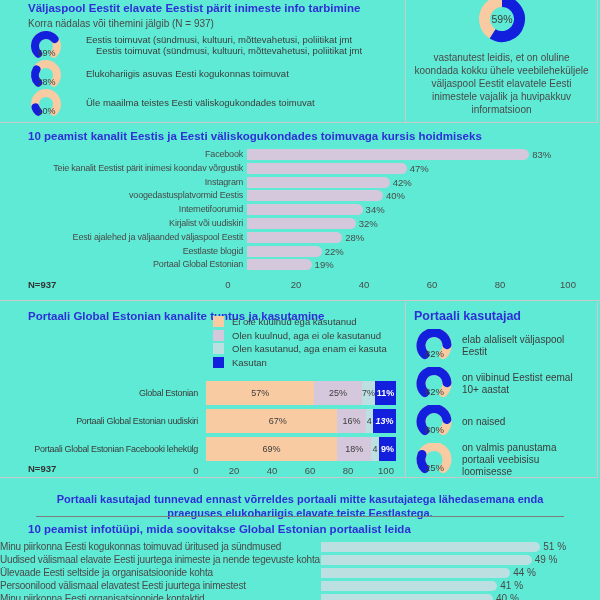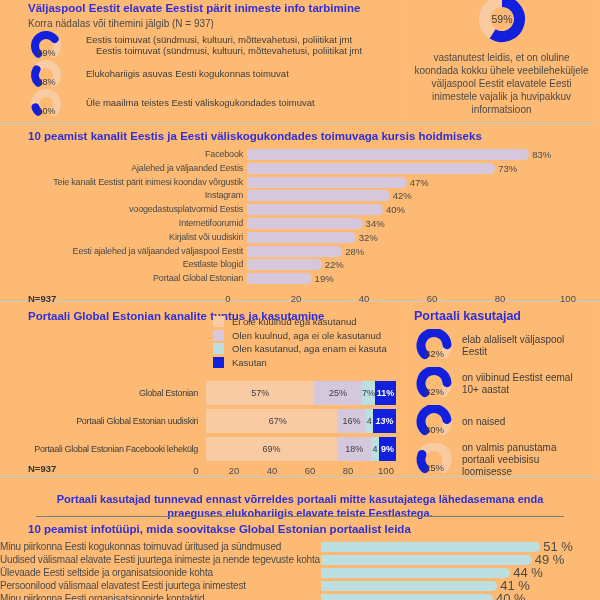--- a/index.html
+++ b/index.html
@@ -1,21 +1,21 @@
 <!DOCTYPE html>
 <html style="--blue: #1220DE; --peach: #F8CBA2; --lavender: #D5C7DC; --cyan: #BCE0E2; --titleblue: #2F2FD8;"><head>
 <meta charset="utf-8">
 <style>
   :root{
     --blue:#1220DE; --peach:#F8CBA2; --lavender:#D5C7DC; --cyan:#BCE0E2;
     --titleblue:#2F2FD8; --txt:#4a4a4a; --div:#c9c9c9;
   }
   html,body{margin:0;padding:0;}
   body{width:600px;height:600px;background:#fff;font-family:"Liberation Sans",sans-serif;}
-  .page{position:relative;width:600px;height:600px;overflow:hidden;background:#fdba74;}
+  .page{position:relative;width:600px;height:600px;overflow:hidden;background:#5eead4;}
   h1,h2{margin:0;color:var(--titleblue);font-weight:bold;}
   h1{font-size:11.5px;}
   h2{font-size:11.5px;}
 
   
   .sec1{position:absolute;top:0;left:0;width:597px;height:122px;border-bottom:1px solid var(--div);border-right:1px solid var(--div);display:flex;overflow:hidden;}
   .sec1-left{width:406px;border-right:1px solid var(--div);box-sizing:border-box;padding:2px 0 0 28px;}
   .sec1 .subtitle{font-size:10px;color:var(--txt);margin-top:4px;}
   .g-rows{margin-top:2px;}
   .g-row{display:flex;align-items:center;height:29px;}
@@ -59,21 +59,21 @@
   .pu-label{margin-left:8px;width:128px;font-size:10px;color:#3c3c3c;line-height:1.2;}
 
   
   .statement{position:absolute;top:481px;left:40px;width:520px;text-align:center;font-size:11px;font-weight:bold;color:var(--titleblue);line-height:1.3;}
   .div-line{position:absolute;top:516px;left:36px;width:528px;border-top:1px solid #7d7d7d;}
   .sec4{position:absolute;top:520px;left:0;width:600px;}
   .sec4 h2{margin:3px 0 5px 28px;}
   .brow{display:flex;align-items:center;height:13.1px;}
   .blabel{width:320px;text-align:left;padding-right:1px;font-size:10px;letter-spacing:-0.2px;color:var(--txt);white-space:nowrap;}
   .bbar{height:10px;background:var(--cyan);border-radius:0 5px 5px 0;}
-  .bval{margin-left:3px;font-size:13px;color:var(--txt);}
+  .bval{margin-left:3px;font-size:10px;color:var(--txt);}
 </style>
 </head>
 <body>
 
 <div class="page">
 
   <section class="sec1">
     <div class="sec1-left">
       <h1>Väljaspool Eestit elavate Eestist pärit inimeste info tarbimine</h1>
       <div class="subtitle">Korra nädalas või tihemini jälgib (N = 937)</div>
@@ -121,25 +121,20 @@
     </div>
   </section>
 
   <section class="sec2">
     <h2>10 peamist kanalit Eestis ja Eesti väliskogukondades toimuvaga kursis hoidmiseks</h2>
     <div id="channels-rows">
         <div class="hrow">
           <div class="hlabel">Facebook</div>
           <div class="hbar" style="width: 282.2px;"></div>
           <div class="hval">83%</div>
-        </div>
-        <div class="hrow">
-          <div class="hlabel">Ajalehed ja väljaanded Eestis</div>
-          <div class="hbar" style="width: 248.2px;"></div>
-          <div class="hval">73%</div>
         </div>
         <div class="hrow">
           <div class="hlabel">Teie kanalit Eestist pärit inimesi koondav võrgustik</div>
           <div class="hbar" style="width: 159.8px;"></div>
           <div class="hval">47%</div>
         </div>
         <div class="hrow">
           <div class="hlabel">Instagram</div>
           <div class="hbar" style="width: 142.8px;"></div>
           <div class="hval">42%</div>

